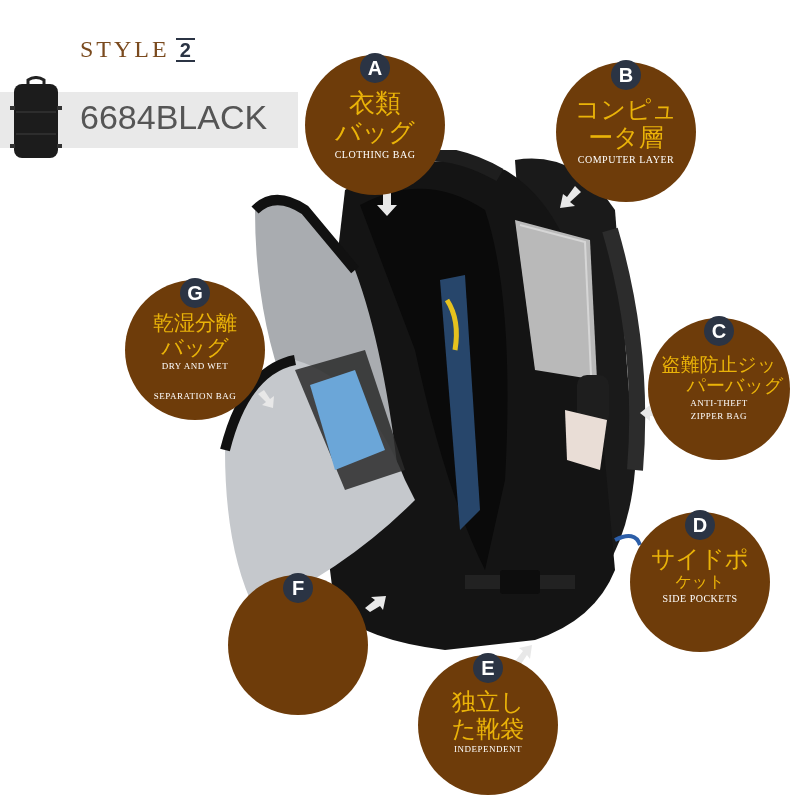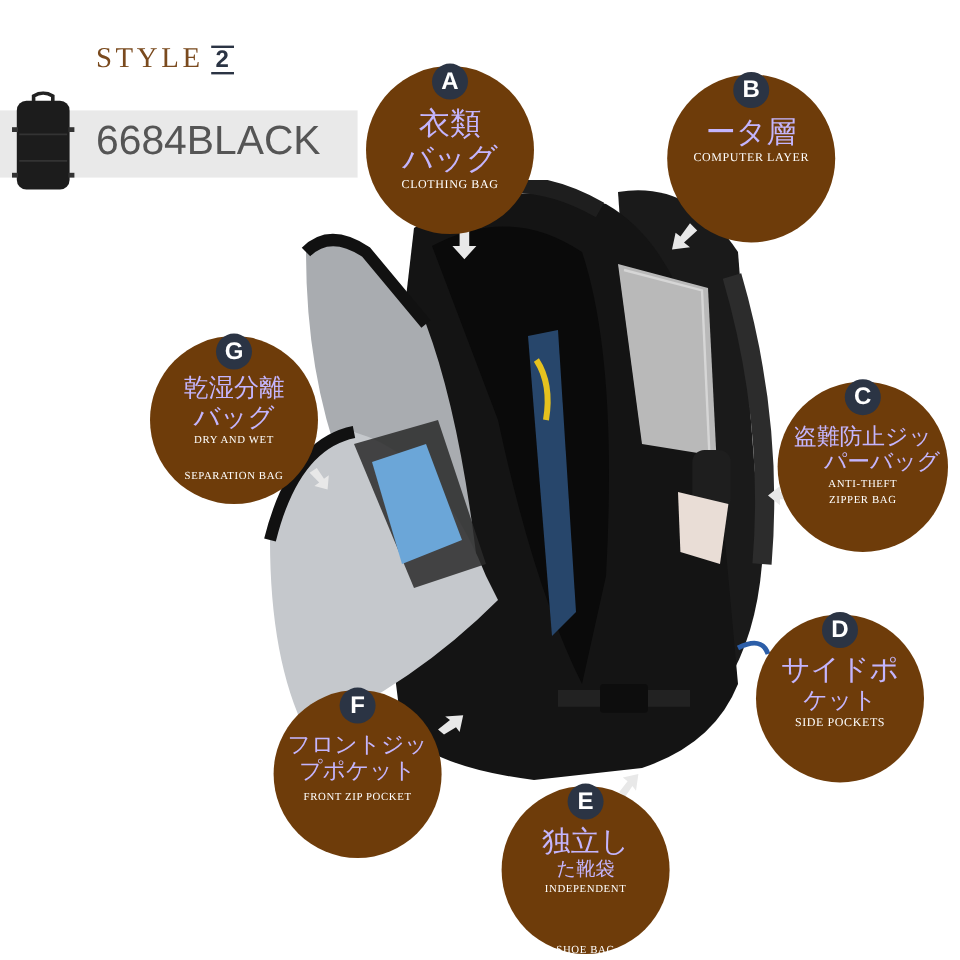--- a/index.html
+++ b/index.html
@@ -5,21 +5,21 @@
   html,body{margin:0;padding:0;}
   body{width:800px;height:800px;background:#ffffff;position:relative;overflow:hidden;font-family:"DejaVu Sans",sans-serif;}
   .style-title{position:absolute;left:80px;top:36px;font-family:"Liberation Serif","DejaVu Serif",serif;font-size:24px;letter-spacing:3px;color:#7a4a1e;}
   .style-num{display:inline-block;margin-left:6px;padding:0 4px;border-top:2px solid #2b3444;border-bottom:2px solid #2b3444;color:#2b3444;font-family:"Liberation Sans",sans-serif;font-weight:bold;font-size:20px;line-height:20px;letter-spacing:0;}
   .color-strip{position:absolute;left:0;top:92px;width:298px;height:56px;background:#e9e9e9;}
   .color-label{position:absolute;left:80px;top:98px;font-family:Liberation Sans, sans-serif;font-size:34px;color:#555555;}
   .thumb{position:absolute;left:8px;top:76px;width:56px;height:84px;}
   .bag{position:absolute;left:215px;top:150px;width:440px;height:500px;}
   .callout{position:absolute;border-radius:50%;background:#6e3c0a;color:#fff;text-align:center;}
   .callout .badge{position:absolute;left:50%;transform:translateX(-50%);top:-2px;width:30px;height:30px;border-radius:50%;background:#2b3444;color:#fff;font-family:"Liberation Sans",sans-serif;font-weight:bold;font-size:20px;line-height:30px;}
-  .callout .jp{font-family:Liberation Sans, sans-serif;color:#c4b5fd;line-height:1.12;}
+  .callout .jp{font-family:Liberation Serif, serif;color:#eab308;line-height:1.12;}
   .callout .en{font-family:"Liberation Serif",serif;color:#fff;font-size:10px;letter-spacing:.5px;line-height:1.5;}
 </style>
 </head>
 <body>
 
 <div class="style-title">
   <span>STYLE</span><span class="style-num">2</span>
 </div>
 <div class="color-strip"></div>
 <div class="thumb">
@@ -89,20 +89,21 @@
   <div style="padding-top:34px;">
     <div class="jp" style="font-size:26px;">衣類</div>
     <div class="jp" style="font-size:26px;">バッグ</div>
     <div class="en">CLOTHING BAG</div>
   </div>
 </div>
 
 <div class="callout" style="left:556px;top:62px;width:140px;height:140px;">
   <div class="badge">B</div>
   <div style="padding-top:34px;">
+    <div class="jp" style="font-size:25px;">コンピュ</div>
     <div class="jp" style="font-size:25px;">ータ層</div>
     <div class="en">COMPUTER LAYER</div>
   </div>
 </div>
 
 <div class="callout" style="left:125px;top:280px;width:140px;height:140px;">
   <div class="badge">G</div>
   <div style="padding-top:32px;">
     <div class="jp" style="font-size:21px;">乾湿分離</div>
     <div class="jp" style="font-size:22px;">バッグ</div>
@@ -118,35 +119,30 @@
     <div class="jp" style="font-size:19px;padding-left:32px;">パーバッグ</div>
     <div class="en" style="font-size:9px;">ANTI-THEFT</div>
     <div class="en" style="font-size:9px;">ZIPPER BAG</div>
   </div>
 </div>
 
 <div class="callout" style="left:630px;top:512px;width:140px;height:140px;">
   <div class="badge">D</div>
   <div style="padding-top:34px;">
     <div class="jp" style="font-size:24px;">サイドポ</div>
-    <div class="jp" style="font-size:20px;">ケット</div>
+    <div class="jp" style="font-size:16px;">ケット</div>
     <div class="en">SIDE POCKETS</div>
   </div>
 </div>
 
 <div class="callout" style="left:228px;top:575px;width:140px;height:140px;">
   <div class="badge">F</div>
-  <div style="padding-top:36px;">
-    <div class="jp" style="font-size:19px;">フロントジッ</div>
-    <div class="jp" style="font-size:19px;">プポケット</div>
-    <div class="en" style="font-size:9px;margin-top:4px;">FRONT ZIP POCKET</div>
-  </div>
 </div>
 
 <div class="callout" style="left:418px;top:655px;width:140px;height:140px;">
   <div class="badge">E</div>
   <div style="padding-top:34px;">
     <div class="jp" style="font-size:24px;">独立し</div>
-    <div class="jp" style="font-size:16px;">た靴袋</div>
+    <div class="jp" style="font-size:24px;">た靴袋</div>
     <div class="en" style="font-size:9px;">INDEPENDENT</div>
     <div class="en" style="font-size:9px;margin-top:38px;">SHOE BAG</div>
   </div>
 </div>
 
 </body></html>

